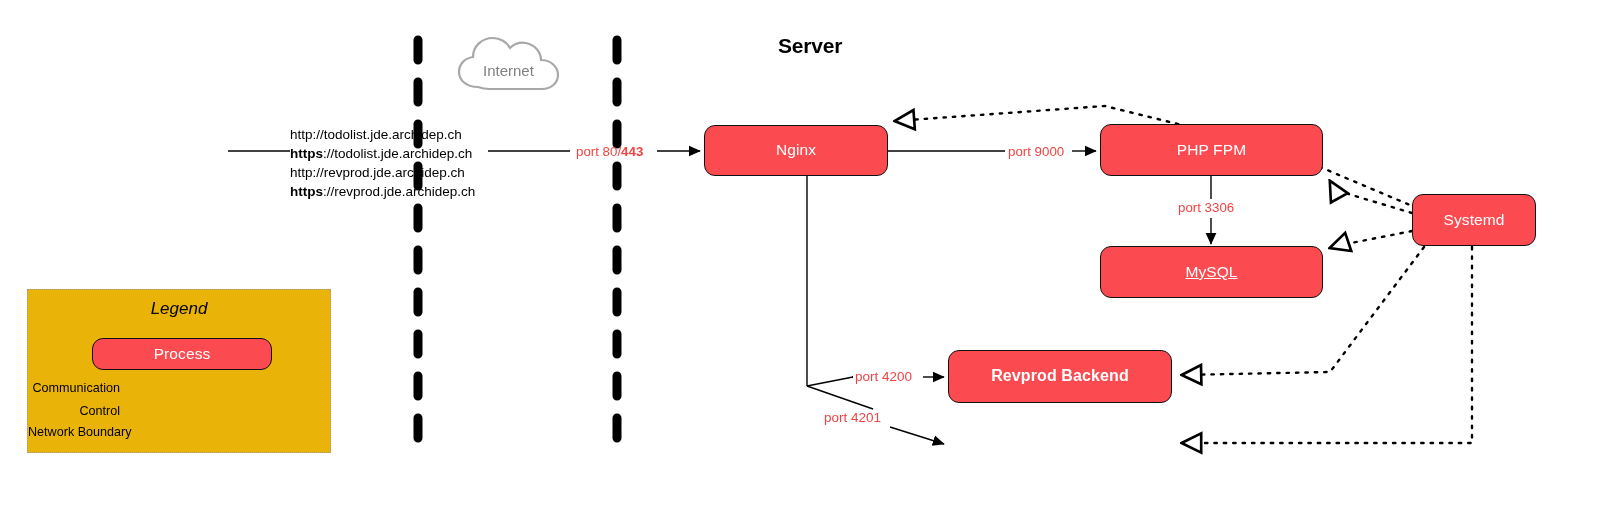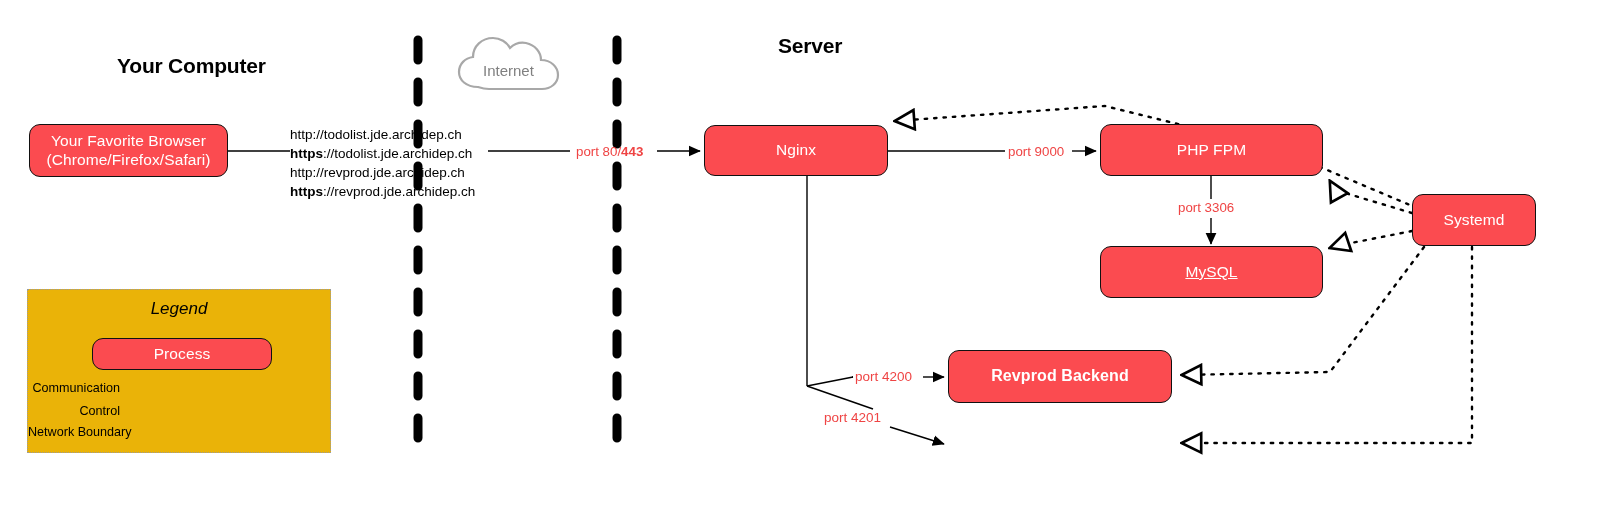--- a/index.html
+++ b/index.html
@@ -166,32 +166,25 @@
       <path d="M1412,231 L1336,246 L1330,248" marker-end="url(#hollowArrow)"></path>
       <path d="M1424,247 L1330,372 L1182,375" marker-end="url(#hollowArrow)"></path>
       <path d="M1472,247 L1472,443 L1182,443" marker-end="url(#hollowArrow)"></path>
     </g>
 
     <line x1="152" y1="386" x2="305" y2="386" stroke="#000000" stroke-width="1.7" marker-end="url(#solidArrow)"></line>
     <line x1="152" y1="409" x2="303" y2="409" stroke="#000000" stroke-width="2.2" stroke-dasharray="2.4 7" stroke-linecap="round" marker-end="url(#hollowArrow)"></line>
     <line x1="152" y1="430" x2="311" y2="430" stroke="#000000" stroke-width="7.5" stroke-dasharray="20 22" stroke-linecap="round"></line>
   </svg>
 
-  <div class="zone-title" style="left:117px; top:54px;">Your Computer</div>
 
   <div class="zone-title" style="left:778px; top:34px;">Server</div>
 
   <div class="cloud-text" style="left:483px; top:62px;">Internet</div>
 
-  <div class="proc" style="left:29px; top:124px; width:199px; height:53px;">
-    <span>
-      <span>Your Favorite Browser</span><br>
-      <span>(Chrome/Firefox/Safari)</span>
-    </span>
-  </div>
 
   <div class="proc" style="left:704px; top:125px; width:184px; height:51px;">Nginx</div>
 
   <div class="proc" style="left:1100px; top:124px; width:223px; height:52px;">PHP FPM</div>
 
   <div class="proc" style="left:1100px; top:246px; width:223px; height:52px;text-decoration:underline;">MySQL</div>
 
   <div class="proc" style="left:1412px; top:194px; width:124px; height:52px;">Systemd</div>
 
   <div class="proc bold" style="left:948px; top:350px; width:224px; height:53px;">Revprod Backend</div>

